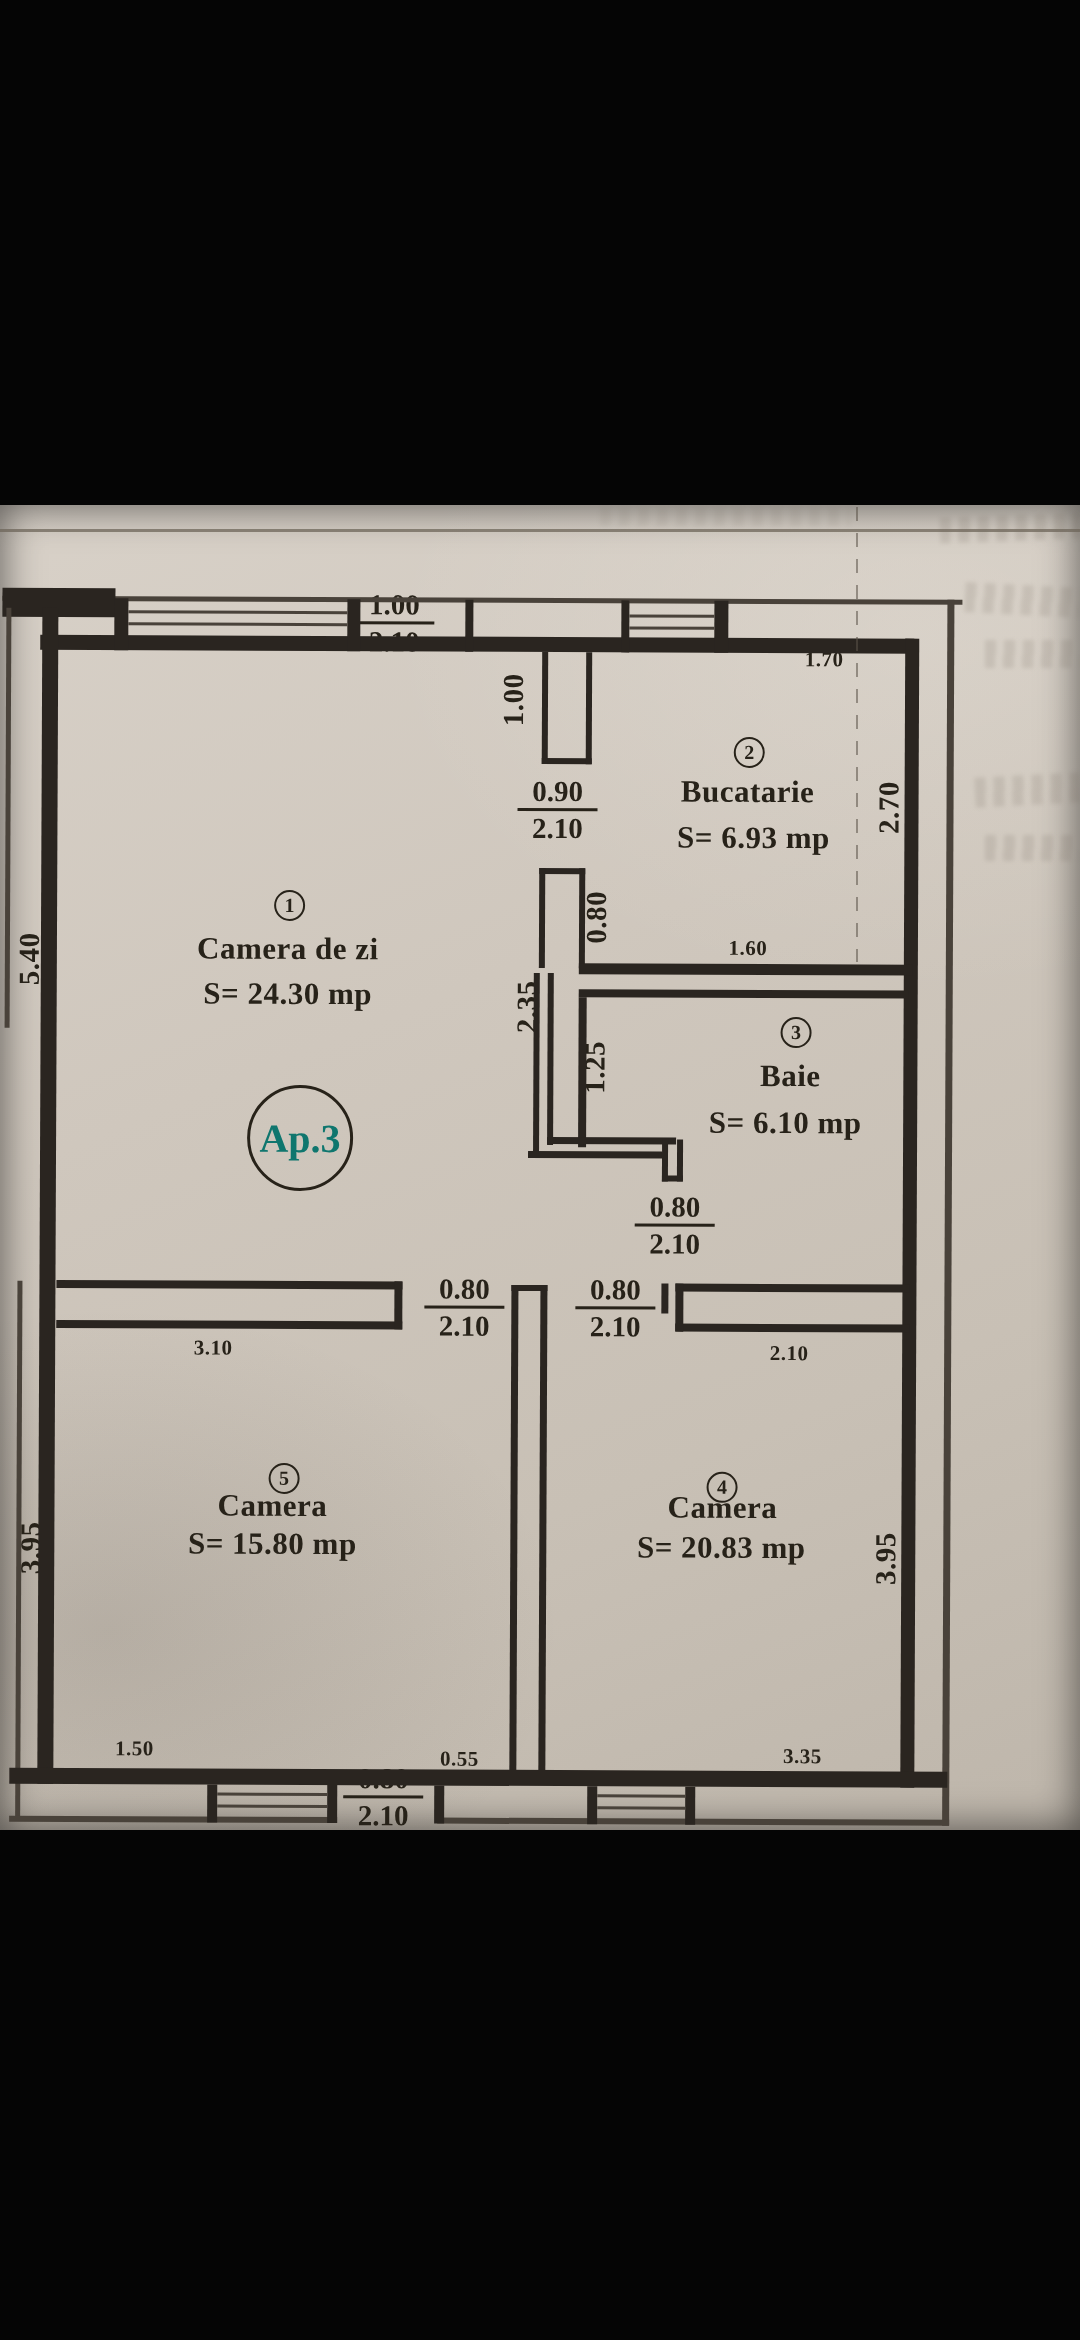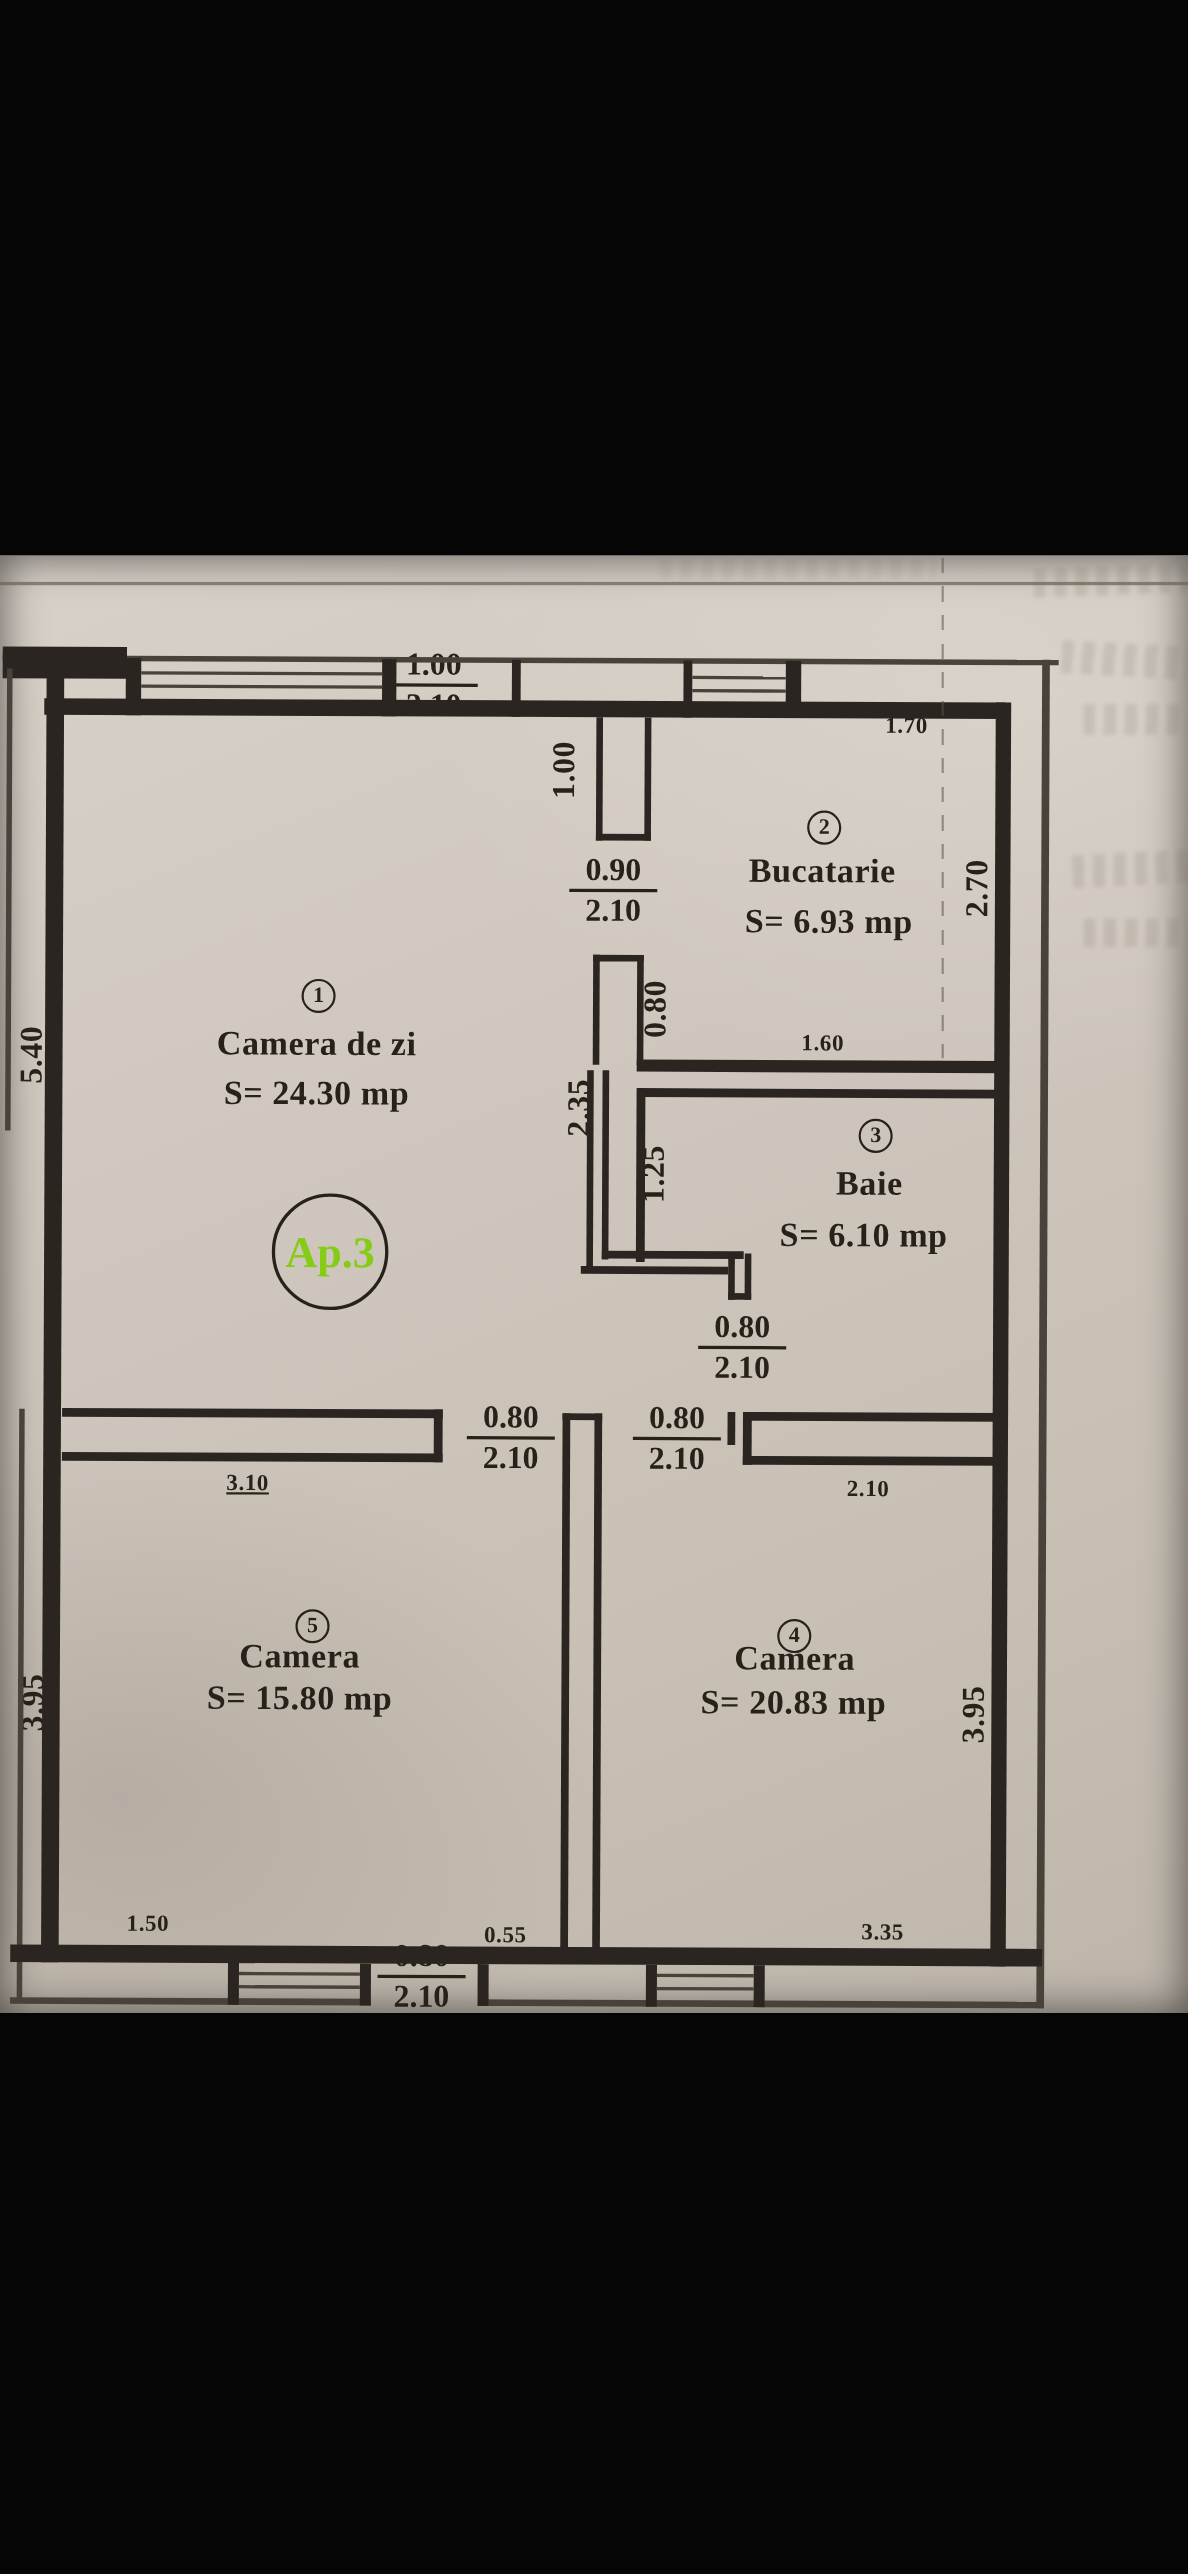--- a/index.html
+++ b/index.html
@@ -19,21 +19,21 @@
   .dim{font-size:21px;line-height:30px;}
   .rn{font-size:31px;line-height:32px;}
   .vd{position:absolute;width:100px;height:34px;font-weight:700;font-size:29px;line-height:32px;color:#272219;
       text-align:center;transform:rotate(-90deg);z-index:2;letter-spacing:.5px;}
   .fr{position:absolute;width:80px;text-align:center;z-index:2;color:#272219;font-weight:700;font-size:29px;line-height:30px;}
   .fr .nu{display:block;padding-bottom:1px;}
   .fr .de{display:block;border-top:3px solid #272219;padding-top:2px;margin-top:1px;}
   .cn{position:absolute;width:31px;height:31px;border:2.5px solid #272219;border-radius:50%;
       display:flex;align-items:center;justify-content:center;font-weight:700;font-size:20px;color:#272219;z-index:2;box-sizing:border-box;}
   .ap{position:absolute;left:247px;top:1086px;width:106px;height:106px;border:3.5px solid #272219;border-radius:50%;
-      display:flex;align-items:center;justify-content:center;font-weight:700;font-size:40px;color:#84cc16;z-index:2;box-sizing:border-box;}
+      display:flex;align-items:center;justify-content:center;font-weight:700;font-size:40px;color:#0f766e;z-index:2;box-sizing:border-box;}
   .smudge{position:absolute;z-index:1;filter:blur(2px);opacity:.28;
       background:repeating-linear-gradient(92deg,rgba(110,100,88,.55) 0 11px,rgba(0,0,0,0) 11px 19px);}
   .fold{position:absolute;z-index:1;width:2px;
       background:repeating-linear-gradient(180deg,rgba(90,82,72,.55) 0 14px,rgba(0,0,0,0) 14px 26px);}
   .sheetline{position:absolute;left:0;top:529px;width:1080px;height:3px;background:#6e6659;opacity:.75;z-index:1;}
 </style>
 </head>
 <body>
 
 <div id="stage">
@@ -128,21 +128,21 @@
       <span class="de">2.10</span>
     </div>
     <div class="fr" style="left:425px;top:1274px;">
       <span class="nu">0.80</span>
       <span class="de">2.10</span>
     </div>
     <div class="fr" style="left:576px;top:1274px;">
       <span class="nu">0.80</span>
       <span class="de">2.10</span>
     </div>
-    <div class="txt dim" style="left:176px;top:1334px;width:100px;text-decoration:underline;">3.10</div>
+    <div class="txt dim" style="left:164px;top:1334px;width:100px;">3.10</div>
     <div class="txt dim" style="left:740px;top:1337px;width:100px;">2.10</div>
     <div class="vd" style="left:-17px;top:1533px;">3.95</div>
     <div class="vd" style="left:838px;top:1540px;">3.95</div>
     <div class="txt dim" style="left:87px;top:1735px;width:100px;">1.50</div>
     <div class="txt dim" style="left:412px;top:1744px;width:100px;">0.55</div>
     <div class="txt dim" style="left:755px;top:1740px;width:100px;">3.35</div>
     <div class="fr" style="left:346px;top:1764px;">
       <span class="nu">0.80</span>
       <span class="de">2.10</span>
     </div>

